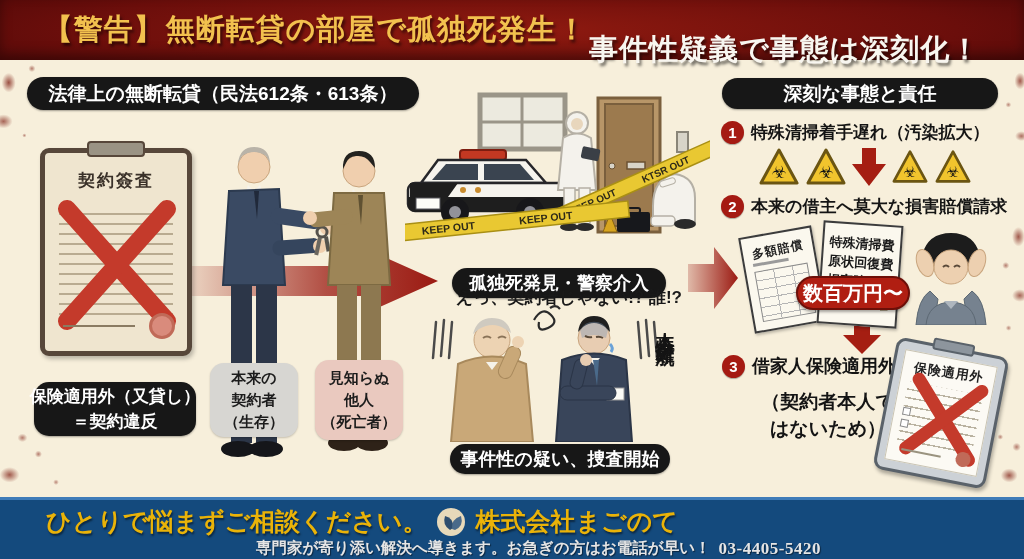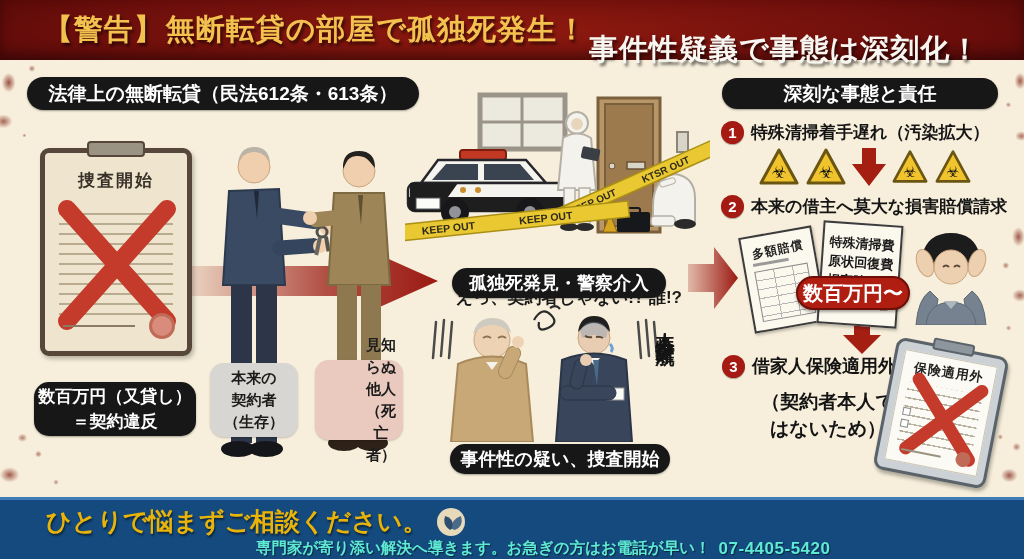--- a/index.html
+++ b/index.html
@@ -17,21 +17,21 @@
   .headline-white { color:#f8f6f0;margin-top:40px; }
 
   
   .banner-bottom { position:absolute; left:0; top:497px; width:1024px; height:62px;
     background:#144a7d; border-top:3px solid #3f7cb8; }
   .bb-row1 { position:absolute; left:46px; top:5px; display:flex; align-items:center; gap:9px; }
   .bb-row1 .msg, .bb-row1 .company { color:#eab308; font-weight:bold; font-size:25px;
     text-shadow:1px 2px 2px rgba(0,0,0,.5); white-space:nowrap; }
   .logo { width:30px; height:30px; flex:0 0 auto; }
   .bb-row2 { position:absolute; left:256px; top:38px; display:flex; align-items:center; gap:8px; }
-  .bb-row2 span { color:#5eead4; font-weight:bold; font-size:15.5px; text-shadow:1px 1px 1px rgba(0,0,0,.5); white-space:nowrap; }
+  .bb-row2 span { color:#e5e5e5; font-weight:bold; font-size:15.5px; text-shadow:1px 1px 1px rgba(0,0,0,.5); white-space:nowrap;font-family:Liberation Serif, serif; }
   .bb-row2 .phone { font-size:17px; letter-spacing:.5px; }
 
   
   .pill { position:absolute; background:#171717; color:#fff; font-weight:bold;
     display:flex; align-items:center; justify-content:center; border-radius:18px;
     white-space:nowrap; box-shadow:0 1px 2px rgba(0,0,0,.35); }
   .soft-label { position:absolute; border-radius:14px; font-weight:bold; color:#1c1c1c;
     display:flex; flex-direction:column; align-items:center; justify-content:center;
     text-align:center; line-height:22px; font-size:15px; z-index:3; box-shadow:0 1px 2px rgba(0,0,0,.2); }
 
@@ -45,21 +45,21 @@
   .contract .c-title { margin-top:16px; text-align:center; font-weight:bold; font-size:17px; color:#3a3129; letter-spacing:2px; }
   .contract .c-lines { position:absolute; left:14px; right:14px; top:52px; height:118px;
     background:repeating-linear-gradient(to bottom, transparent 0 8px, #b9ab90 8px 10px); }
   .contract .c-x { position:absolute; left:8px; top:44px; width:128px; height:136px; }
   .contract .seal-line { position:absolute; left:18px; bottom:24px; width:72px; height:2px; background:#8a7b62; }
   .contract .seal { position:absolute; right:12px; bottom:12px; width:26px; height:26px;
     border-radius:50%; background:#d98b7c; border:3px solid #c06a58; }
   .label-violation { left:34px; top:382px; width:162px; height:54px; border-radius:15px;
     flex-direction:column; line-height:25px; font-size:17px; z-index:3; }
   .label-original { left:210px; top:363px; width:88px; height:74px; background:#d7d6d2; }
-  .label-stranger { left:315px; top:360px; width:88px; height:80px; background:#eac9bf;padding-left:44px; }
+  .label-stranger { left:315px; top:360px; width:88px; height:80px; background:#eac9bf; }
 
   
   .arrow { position:absolute; z-index:1; }
 
   
   .scene { position:absolute; left:405px; top:92px; width:305px; height:155px; z-index:2; }
   .pill-discovery { left:452px; top:252px; width:214px; height:30px; font-size:18px;margin-top:16px; }
   .quote { position:absolute; left:432px; top:286px; width:250px; text-align:right;
     font-weight:bold; font-size:17px; color:#191919; white-space:nowrap; }
   .pair { position:absolute; left:428px; top:300px; width:232px; height:142px; }
@@ -160,21 +160,21 @@
   <header class="banner-top">
     <span class="warn-tag">【警告】</span>
     <span class="headline-gold">無断転貸の部屋で孤独死発生！</span>
     <span class="headline-white">事件性疑義で事態は深刻化！</span>
   </header>
 
   <div class="pill left-header">法律上の無断転貸（民法612条・613条）</div>
 
   <div class="contract">
     <div class="clip"></div>
-    <div class="c-title">捜査開始</div>
+    <div class="c-title">契約簽査</div>
     <div class="c-lines"></div>
     <svg class="c-x" viewBox="0 0 128 136">
       <line x1="14" y1="12" x2="114" y2="124" stroke="#c43a2b" stroke-width="18" stroke-linecap="round"></line>
       <line x1="114" y1="12" x2="14" y2="124" stroke="#c43a2b" stroke-width="18" stroke-linecap="round"></line>
     </svg>
     <div class="seal-line"></div>
     <div class="seal"></div>
   </div>
 
   <svg class="arrow" style="left:188px; top:252px;" width="250" height="58" viewBox="0 0 250 58">
@@ -221,21 +221,21 @@
       <rect x="110" y="80" width="44" height="15" rx="7" fill="#9d8557" transform="rotate(-6 110 80)"></rect>
       <circle cx="112" cy="85" r="7" fill="#f0cfae"></circle>
       <rect x="139" y="152" width="20" height="152" fill="#8d7850"></rect>
       <rect x="163" y="152" width="20" height="152" fill="#8d7850"></rect>
       <ellipse cx="146" cy="310" rx="16" ry="8" fill="#2e2218"></ellipse>
       <ellipse cx="174" cy="310" rx="16" ry="8" fill="#2e2218"></ellipse>
     </g>
   </svg>
 
   <div class="pill label-violation">
-    <span>数百万円（又貸し）</span>
+    <span>保険適用外（又貸し）</span>
     <span>＝契約違反</span>
   </div>
   <div class="soft-label label-original">
     <span>本来の</span>
     <span>契約者</span>
     <span>（生存）</span>
   </div>
   <div class="soft-label label-stranger">
     <span>見知らぬ</span>
     <span>他人</span>
@@ -455,20 +455,21 @@
   </div>
 
   <footer class="banner-bottom">
     <div class="bb-row1">
       <span class="msg">ひとりで悩まずご相談ください。</span>
       <svg class="logo" viewBox="0 0 30 30">
         <circle cx="15" cy="15" r="14" fill="#e7d9ba"></circle>
         <path d="M14,23 q-8,-5 -5,-14 q9,2 8,12" fill="#2e4d6e"></path>
         <path d="M16,22 q-1,-10 9,-13 q3,10 -6,14" fill="#4a6a8a"></path>
       </svg>
+      <span class="company">株式会社まごのて</span>
     </div>
     <div class="bb-row2">
       <span>専門家が寄り添い解決へ導きます。お急ぎの方はお電話が早い！</span>
-      <span class="phone">07-4405-5420</span>
+      <span class="phone">03-4405-5420</span>
     </div>
   </footer>
 
 </div>
 
 </body></html>

